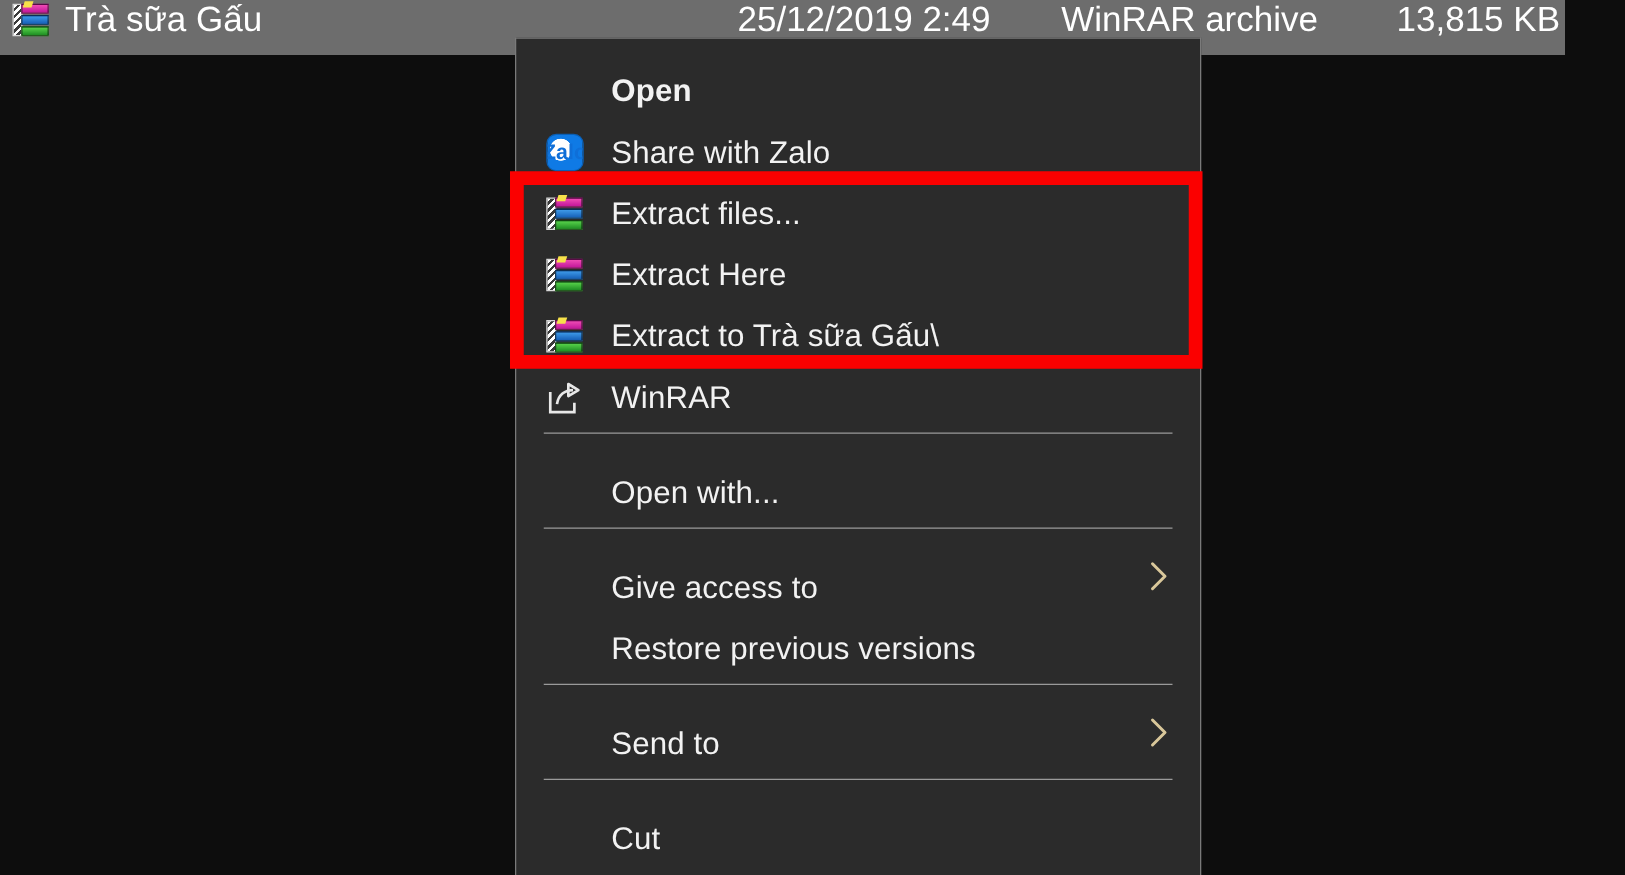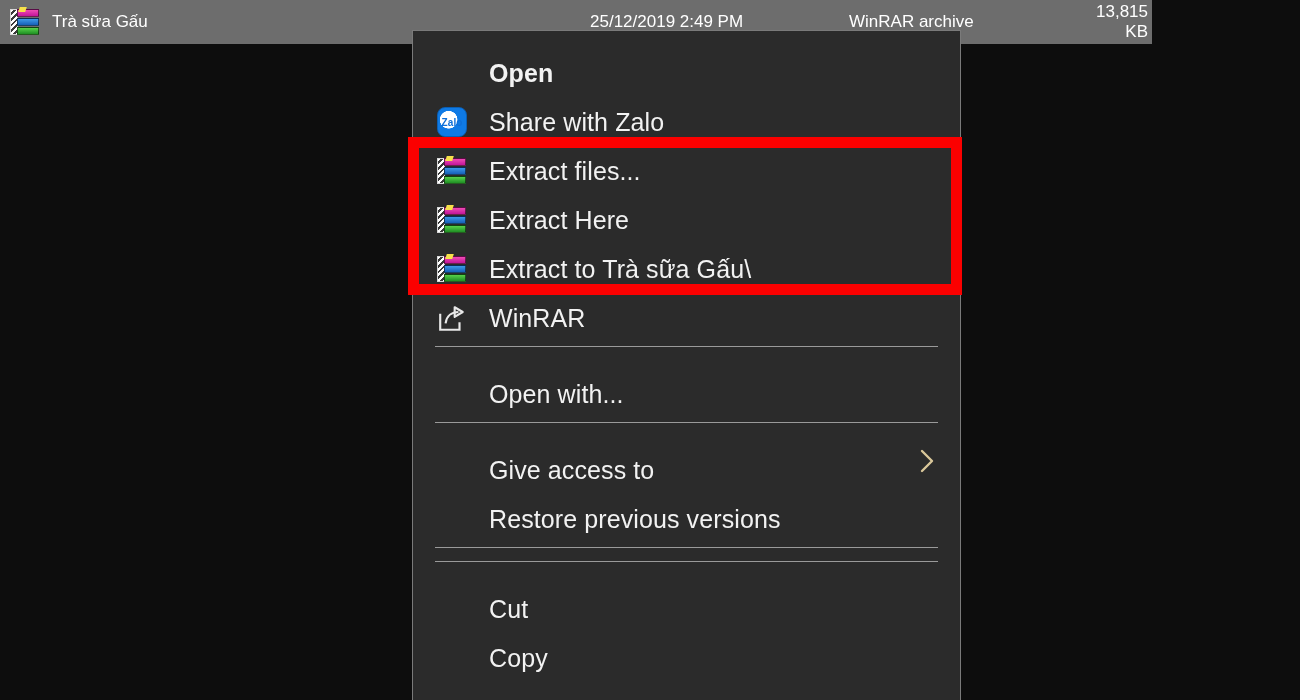--- a/index.html
+++ b/index.html
@@ -16,27 +16,27 @@
     position: relative;
     width: 1300px;
     height: 700px;
     background: #0d0d0d;
   }
 
   
   .file-row {
     position: absolute;
     left: 0; top: 0;
-    width: 1152px;
+    width: 1252px;
     height: 44px;
     background: #6d6d6d;
     display: flex;
-    align-items: center;
+    align-items: flex-start;
     color: #ffffff;
-    font-size: 17px;
+    font-size: 28px;
   }
   .file-row .cell-name {
     display: flex;
     align-items: center;
     gap: 12px;
     padding-left: 10px;
     width: 590px;
     flex: none;
   }
   .file-row .cell-date {
@@ -152,21 +152,21 @@
     overflow: hidden;
     flex: none;
     border: 1px solid #0a5fb5;
   }
   .zalo-icon .ztext {
     position: absolute;
     inset: 0;
     display: flex;
     align-items: center;
     justify-content: center;
-    font-size: 10px;
+    font-size: 17px;
     font-weight: bold;
     color: #0f6fd8;
     font-family: "Liberation Sans", sans-serif;
   }
 
   
   .share-icon { width: 30px; height: 28px; flex: none; }
 
   
   .red-box {
@@ -283,20 +283,27 @@
       </svg>
     </div>
 
     <div class="menu-item">
       <span class="icon-slot"></span>
       <span class="label">Restore previous versions</span>
     </div>
 
     <div class="separator"></div>
 
+    <div class="menu-item">
+      <span class="icon-slot"></span>
+      <span class="label">Send to</span>
+      <svg class="chevron" viewBox="0 0 14 24">
+        <path d="M2 2 L12 12 L2 22" fill="none" stroke="#d9c79a" stroke-width="2.4" stroke-linecap="round" stroke-linejoin="round"></path>
+      </svg>
+    </div>
 
     <div class="separator"></div>
 
     <div class="menu-item">
       <span class="icon-slot"></span>
       <span class="label">Cut</span>
     </div>
 
     <div class="menu-item">
       <span class="icon-slot"></span>

